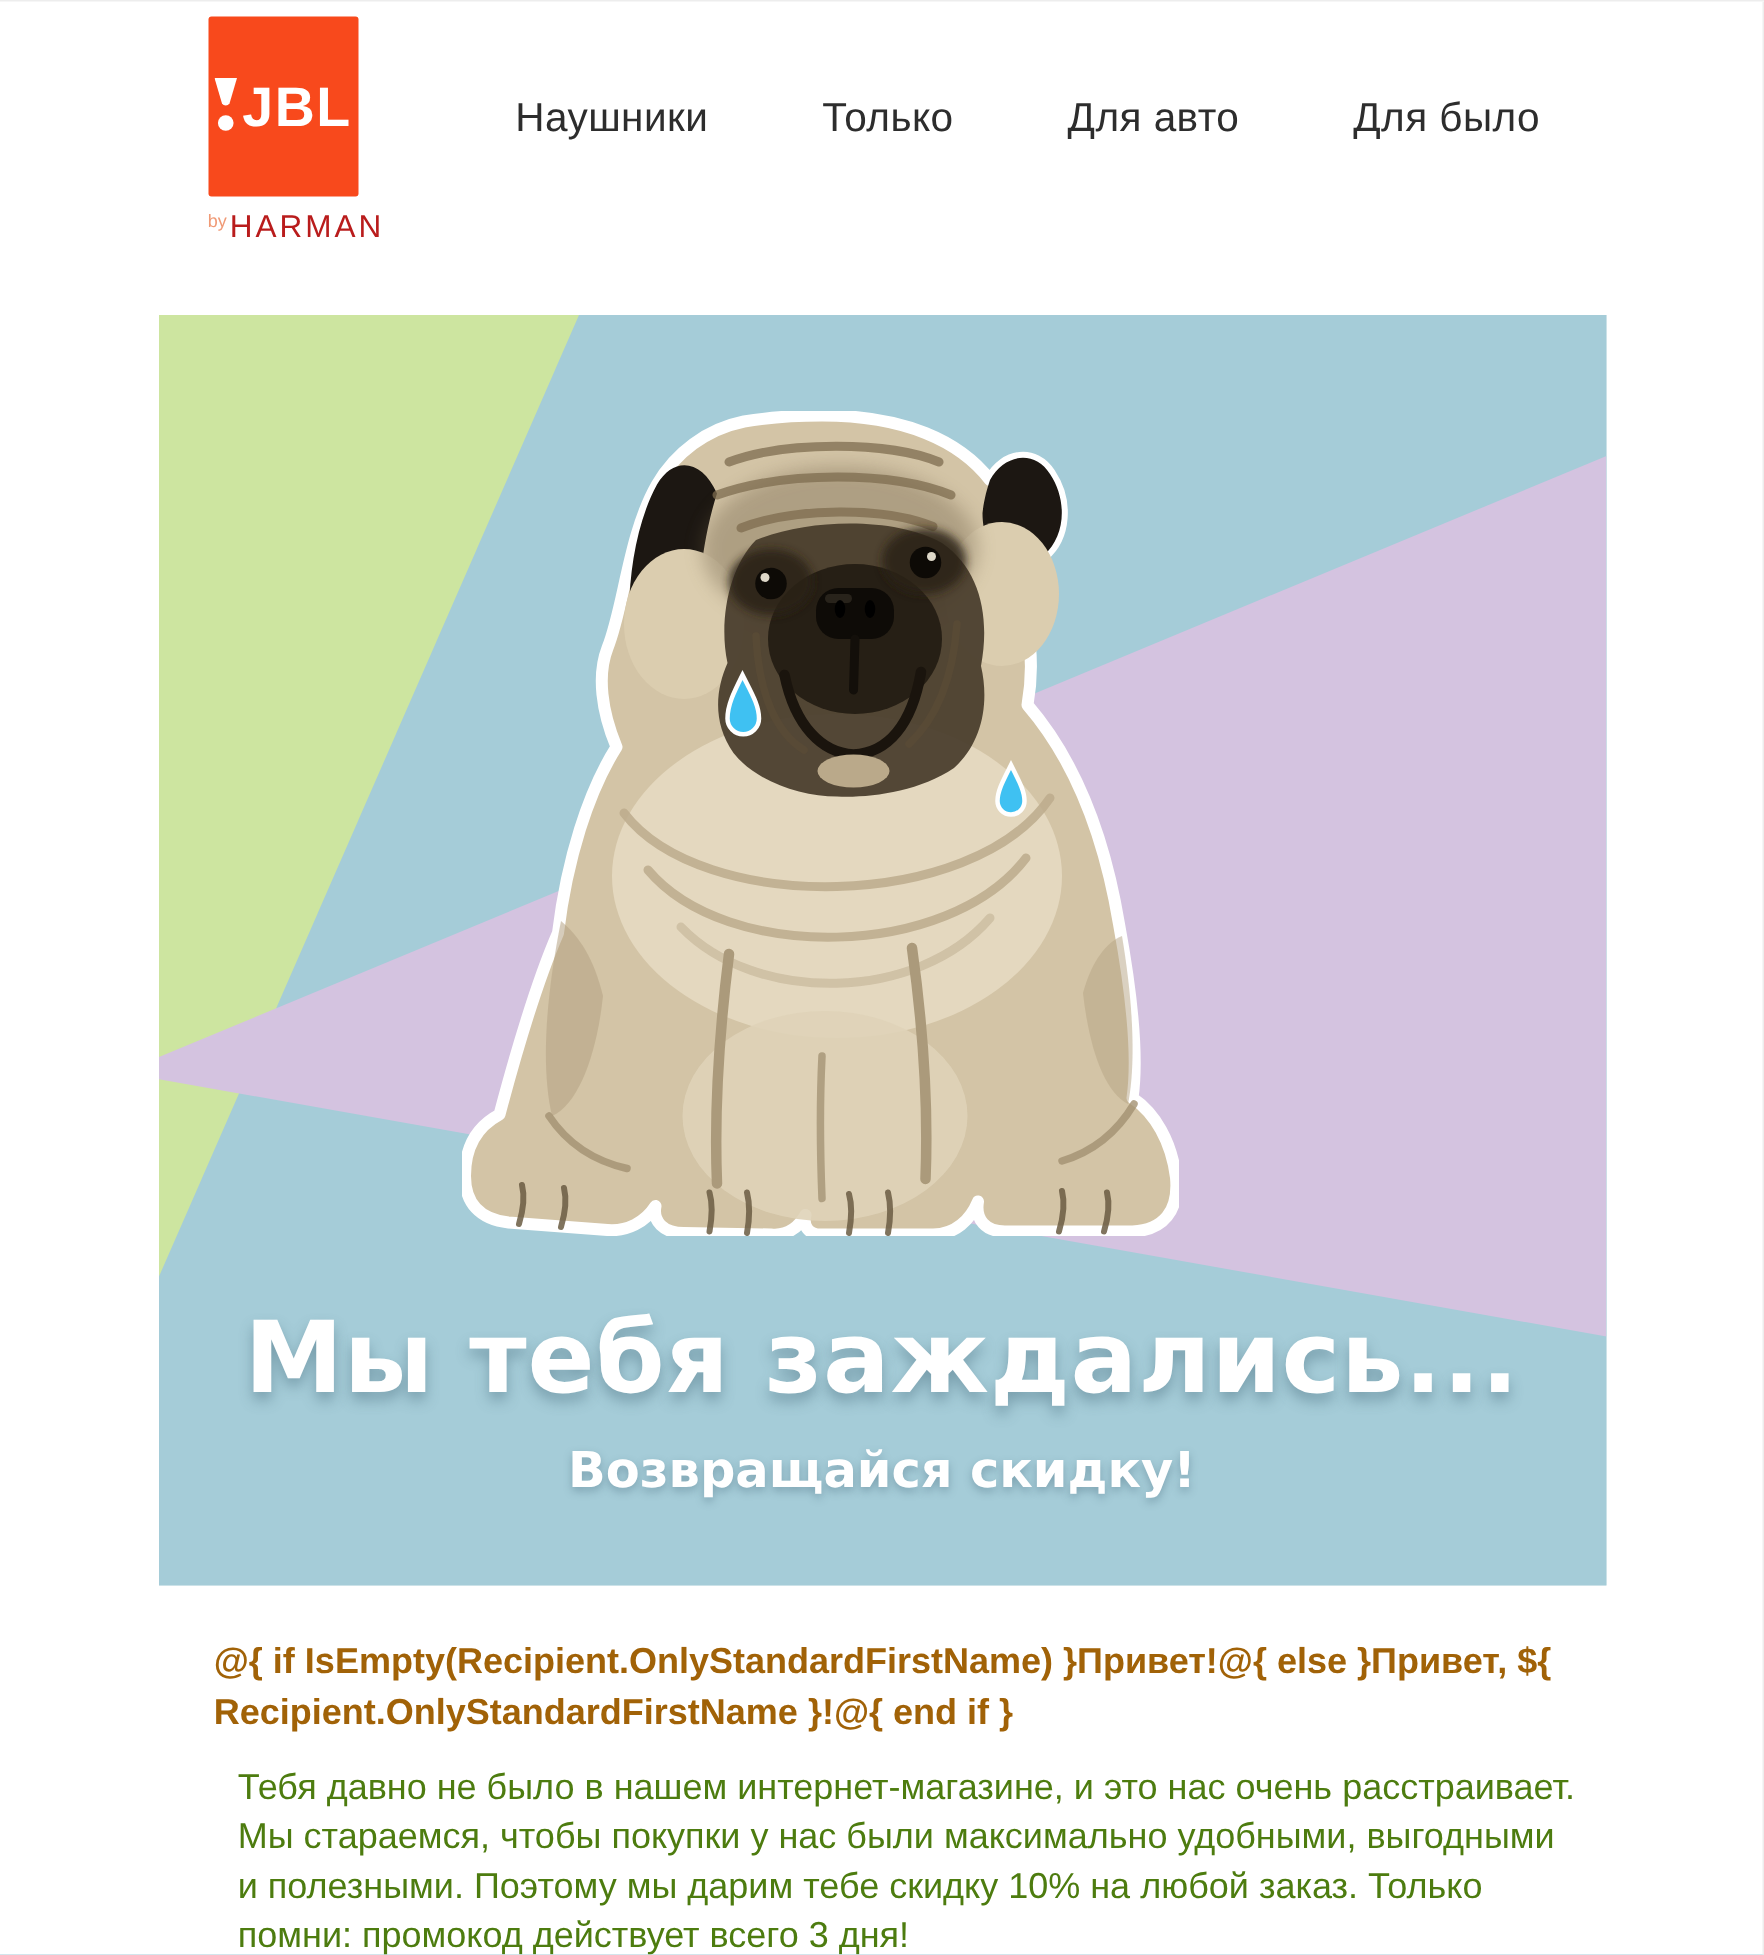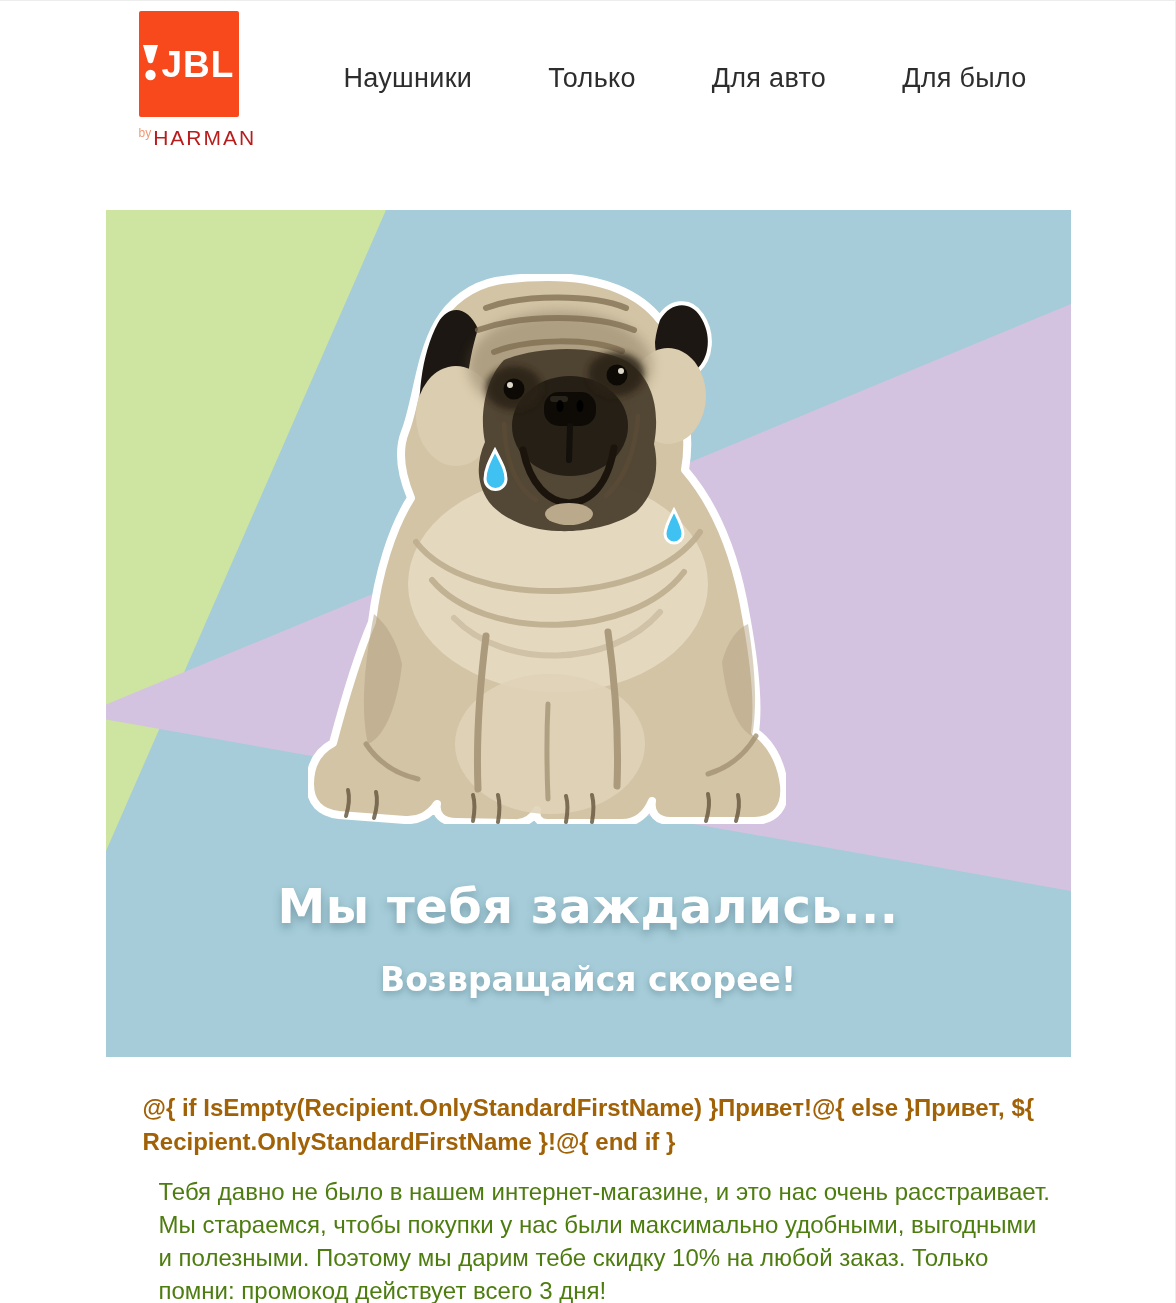--- a/index.html
+++ b/index.html
@@ -7,38 +7,38 @@
     width:1176px;height:1303px;overflow:hidden;background:#ffffff;
     font-family:"Liberation Sans", sans-serif;position:relative;
     border-top:1px solid #ededed;box-sizing:border-box;
   }
   body::after{content:"";position:absolute;top:0;right:0;width:1px;height:1303px;background:#ededed;}
   .container{width:965px;margin:0 auto;}
 
   
   .site-header{height:209px;box-sizing:border-box;padding:10px 0 0 33px;display:flex;}
   .brand{width:100px;flex:0 0 auto;cursor:pointer;}
-  .logo-square{width:100px;height:106px;background:#f8491c;display:flex;align-items:center;justify-content:center;border-radius:2px;}
+  .logo-square{width:100px;height:120px;background:#f8491c;display:flex;align-items:center;justify-content:center;border-radius:2px;}
   .jbl-mark{display:flex;align-items:center;gap:4px;}
   .jbl-horn{display:block;}
   .jbl-letters{color:#fff;font-weight:bold;font-size:37px;letter-spacing:1px;line-height:1;}
   .byline{margin-top:9px;display:flex;align-items:flex-start;white-space:nowrap;}
   .byline .by{font-size:12px;color:#f09a76;margin-right:2px;}
   .byline .harman{font-size:21px;color:#b91c1c;letter-spacing:2px;}
 
   nav.main-nav{margin-left:105px;padding-top:52px;display:flex;gap:76px;align-items:flex-start;}
   nav.main-nav a{font-size:27px;letter-spacing:.3px;color:#2d2d2d;text-decoration:none;white-space:nowrap;cursor:pointer;}
 
   
   .hero{position:relative;width:965px;height:847px;background:#a5ccd8;overflow:hidden;cursor:pointer;}
   .hero-bg{position:absolute;left:0;top:0;width:965px;height:847px;display:block;}
   .pug{position:absolute;left:202px;top:64px;width:478px;height:550px;display:block;}
   .hero-text{position:absolute;left:0;right:0;top:663px;text-align:center;color:#ffffff;
     font-family:"DejaVu Sans", sans-serif;font-weight:bold;}
-  .hero-title{font-size:48px;line-height:66px;letter-spacing:.5px;text-shadow:0 5px 9px rgba(62,98,115,.42);}
+  .hero-title{font-size:66px;line-height:66px;letter-spacing:.5px;text-shadow:0 5px 9px rgba(62,98,115,.42);}
   .hero-subtitle{margin-top:24px;font-size:33px;line-height:33px;text-shadow:0 3px 6px rgba(62,98,115,.38);}
 
   
   .content{width:965px;box-sizing:border-box;margin:34px auto 0;padding:0 36px 0 37px;}
   .greeting{font-weight:bold;font-size:24px;line-height:34px;color:#a16207;margin:0 0 13px;white-space:pre;}
   .body-text{font-size:24px;line-height:33px;color:#4d7c0f;margin:16px;white-space:pre;}
 </style>
 </head>
 <body>
 
@@ -182,21 +182,21 @@
         <path d="M 330 142 C 327 182 315 206 298 222"></path>
       </g>
       <ellipse cx="261" cy="240" rx="24" ry="11" fill="#baa98a"></ellipse>
 
       <path d="M 187 176 C 193 188 198 196 198 205 A 10.5 10.5 0 0 1 177 205 C 177 196 181 188 187 176 Z" fill="#3fc1f2" stroke="#ffffff" stroke-width="3"></path>
       <path d="M 366 236 C 371 246 375 253 375 260 A 9 9 0 0 1 357 260 C 357 253 361 246 366 236 Z" fill="#3fc1f2" stroke="#ffffff" stroke-width="3"></path>
     </svg>
 
     <div class="hero-text">
       <div class="hero-title">Мы тебя заждались...</div>
-      <div class="hero-subtitle">Возвращайся скорее!</div>
+      <div class="hero-subtitle">Возвращайся скидку!</div>
     </div>
   </section>
 
   <main class="content">
     <p class="greeting">@{ if IsEmpty(Recipient.OnlyStandardFirstName) }Привет!@{ else }Привет, ${
 Recipient.OnlyStandardFirstName }!@{ end if }</p>
     <p class="body-text">Тебя давно не было в нашем интернет-магазине, и это нас очень расстраивает.
 Мы стараемся, чтобы покупки у нас были максимально удобными, выгодными
 и полезными. Поэтому мы дарим тебе скидку 10% на любой заказ. Только
 помни: промокод действует всего 3 дня!</p>

